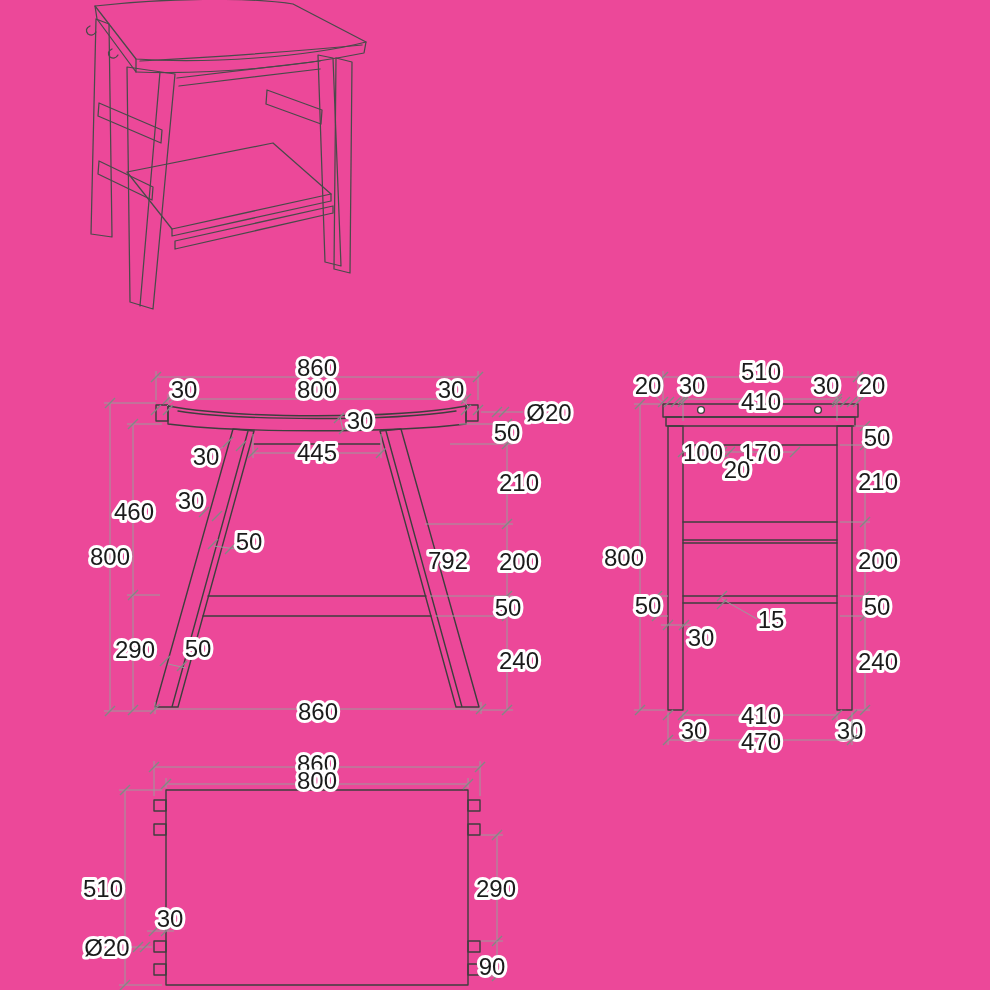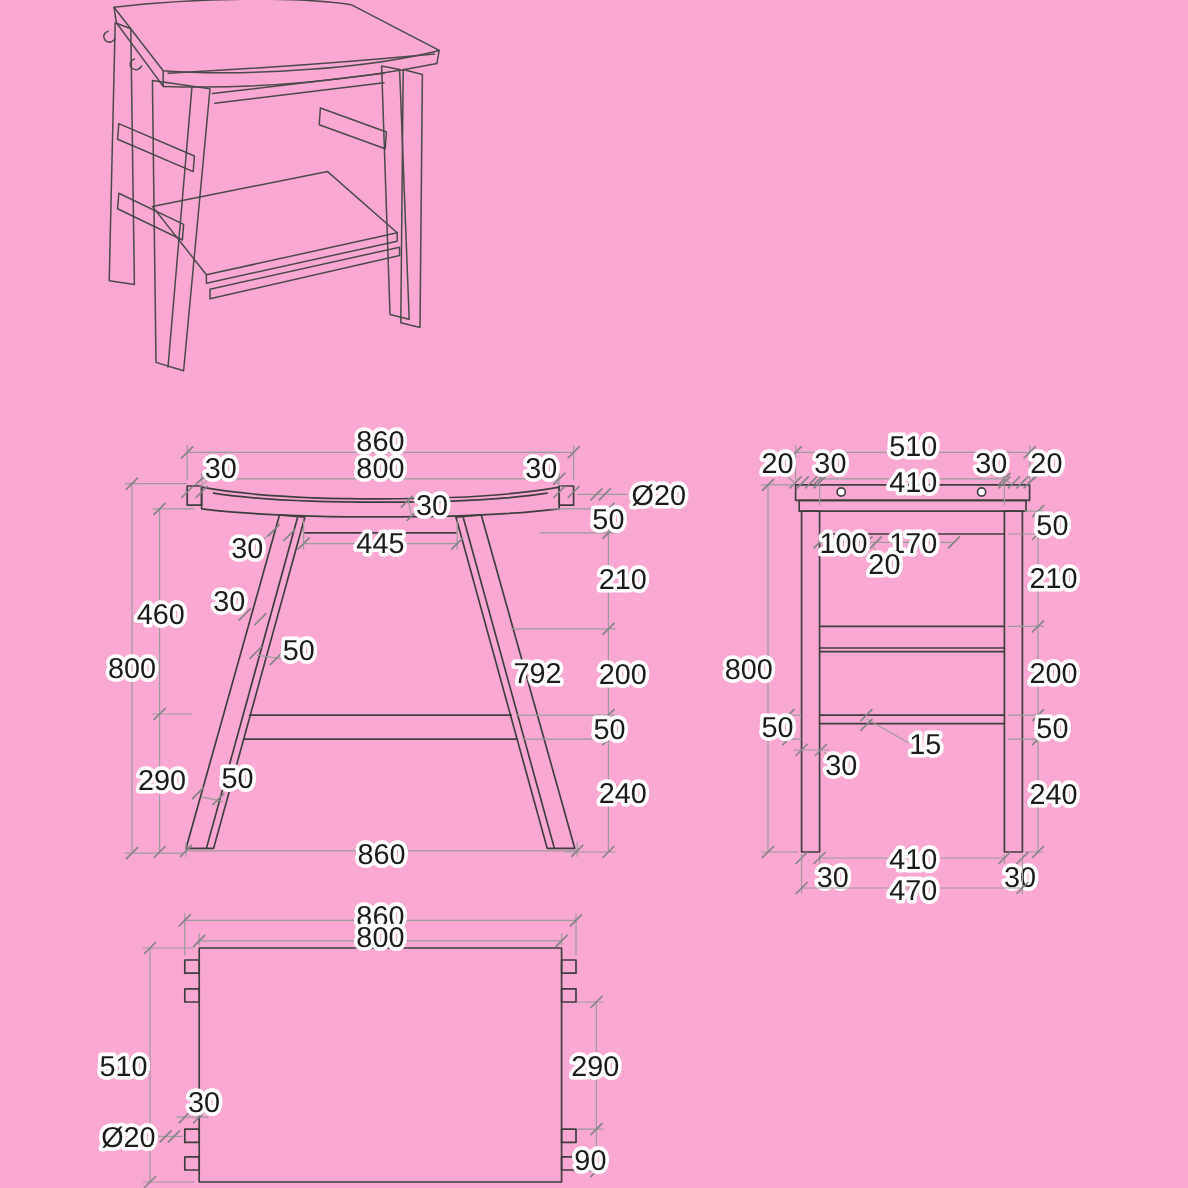--- a/index.html
+++ b/index.html
@@ -1,16 +1,16 @@
 <!DOCTYPE html>
 <html><head>
 <meta charset="utf-8">
 <style>
   html,body{margin:0;padding:0;background:#ffffff;}
-  .page{width:990px;height:990px;background:#f9a8d4;position:relative;overflow:hidden;}
+  .page{width:990px;height:990px;background:#ec4899;position:relative;overflow:hidden;}
   svg{display:block;}
   
   .g{fill:none;stroke:#3e3e3e;stroke-width:1.4;stroke-linejoin:round;stroke-linecap:round;}
   .gf{fill:#ffffff;stroke:#3e3e3e;stroke-width:1.4;stroke-linejoin:round;}
   
   .p{fill:none;stroke:#4a4a4a;stroke-width:1.25;stroke-linejoin:round;stroke-linecap:round;}
   
   .d{fill:none;stroke:#9b9b9b;stroke-width:1;}
   
   .t{stroke:#858585;stroke-width:1.4;fill:none;}

